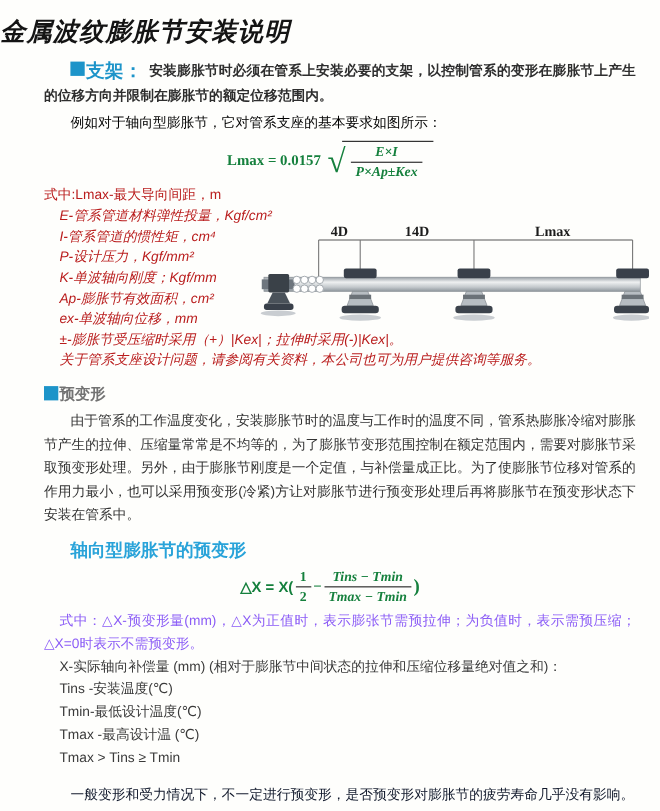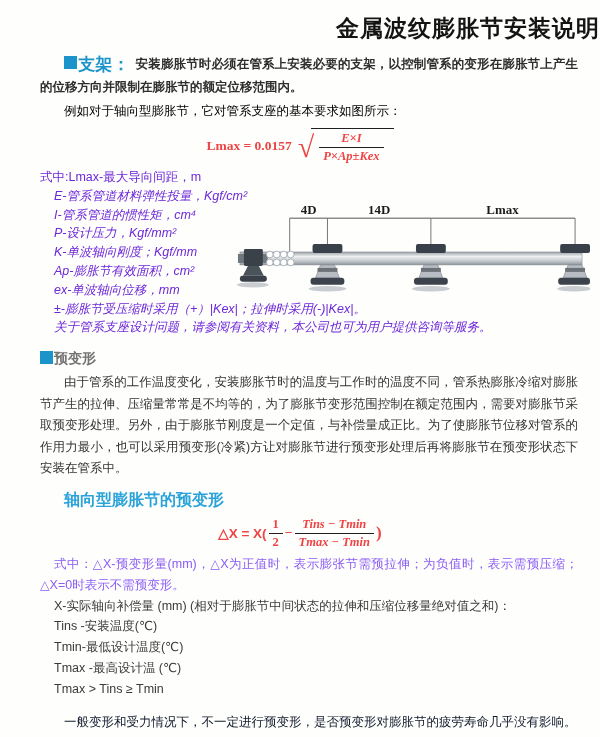--- a/index.html
+++ b/index.html
@@ -5,44 +5,44 @@
   html,body{margin:0;padding:0;}
   body{
     width:600px;height:737px;overflow:hidden;
     background:#fefefc;color:#3c3c3c;
     font-family:"Liberation Sans","DejaVu Sans",sans-serif;
     font-size:12.5px;position:relative;
   }
   .page{position:relative;width:600px;height:737px;}
   
   .doc-title{
-    margin:13px 0 9px;text-align:right;
-    font-size:23px;font-weight:bold;color:#141414;letter-spacing:1px;
+    margin:13px 0 9px;text-align:left;
+    font-size:23px;font-weight:bold;color:#141414;letter-spacing:1px;font-style:italic;
   }
   
   .sec-intro{margin:0 22px 0 40px;line-height:22px;text-align:justify;color:#2e2e2e;font-weight:bold;}
   .sec-intro .lead-indent{display:inline-block;width:24px;}
   .bullet-sq{display:inline-block;width:13px;height:13px;background:#1d94c9;vertical-align:-1px;margin-right:1px;}
   .sec-label{color:#1d94c9;font-size:17px;font-weight:bold;vertical-align:-2px;margin-right:6px;}
   .example-line{margin:2px 22px 0 40px;line-height:22px;text-indent:24px;color:#000000;}
   
   .formula-row{display:flex;justify-content:center;align-items:center;margin:6px 0 4px;
-    font-family:"Liberation Serif","DejaVu Serif",serif;font-weight:bold;color:#ef4444;font-size:13.5px;}
+    font-family:"Liberation Serif","DejaVu Serif",serif;font-weight:bold;color:#15803d;font-size:13.5px;}
   .formula-row .lhs{margin-right:6px;}
   .sqrtwrap{display:inline-flex;align-items:center;}
   .sqrt-sign{font-size:30px;line-height:0.9;font-weight:bold;margin-right:-3px;}
   .sqrt-body{border-top:1.8px solid #1f1f1f;padding:2px 8px 0 6px;}
   .frac{display:inline-block;text-align:center;vertical-align:middle;font-style:italic;font-size:12.5px;margin:0 2px;}
   .frac .num{display:block;padding:0 4px 1px;}
   .frac .den{display:block;border-top:1.3px solid #1f1f1f;padding:1px 4px 0;}
   .frac.upright{font-style:normal;}
   .paren{font-size:17px;vertical-align:-1px;}
   
   .def-list{margin-top:3px;}
-  .def-line{margin-left:40px;line-height:18.8px;color:#6d28d9;}
+  .def-line{margin-left:40px;line-height:18.8px;color:#b91c1c;}
   .def-line.indent{margin-left:54px;font-style:italic;}
   
   .diagram{position:absolute;left:232px;top:189px;width:358px;height:96px;}
   
   .sec2-head{margin:13px 0 4px 40px;font-size:14px;font-weight:bold;color:#737373;}
   .sec2-head .bullet-sq{vertical-align:-1px;margin-right:1px;}
   .body-par{margin:0 22px 0 40px;line-height:21.5px;text-align:justify;text-indent:24px;color:#333;}
   
   .sub-head-axial{margin:10px 0 2px 64px;font-size:16px;font-weight:bold;color:#29a3d9;}
   .note-par{margin:4px 22px 0 40px;line-height:21px;text-align:justify;text-indent:14px;color:#8b5cf6;}

